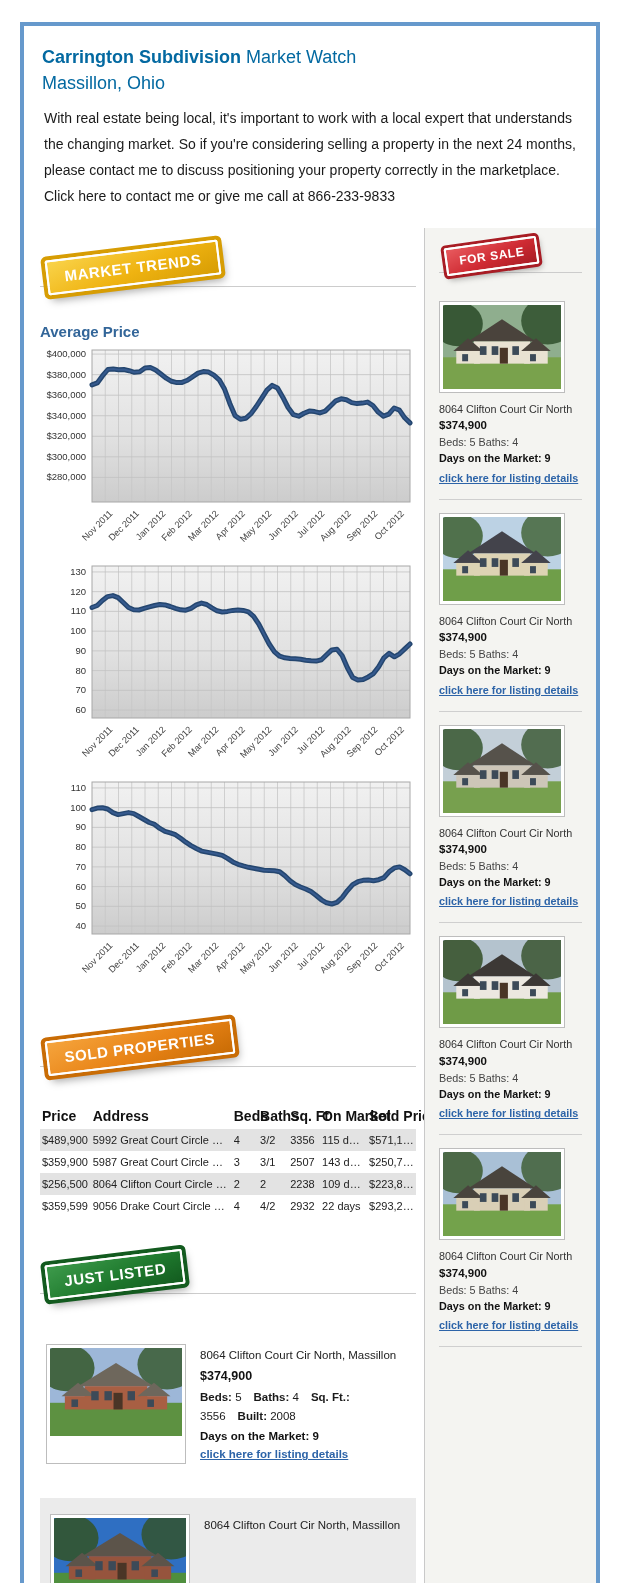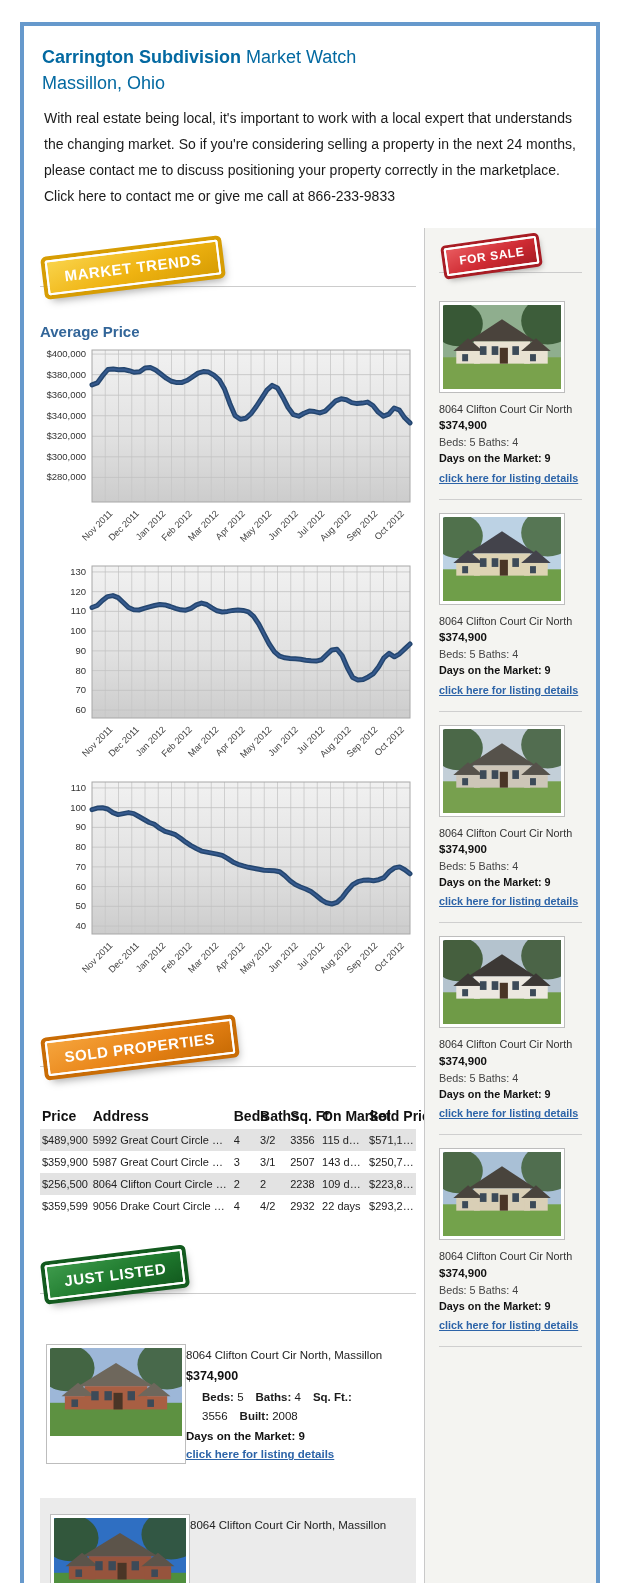--- a/index.html
+++ b/index.html
@@ -33,27 +33,27 @@
 
   h2.sec-title { font-size:15px; color:#336699; margin:18px 0 6px 0; font-weight:bold; }
   .chart-block svg { display:block; }
 
   table.sold { border-collapse:collapse; width:100%; table-layout:fixed; margin-top:4px; }
   table.sold th { font-size:14px; text-align:left; padding:5px 2px; color:#111; white-space:nowrap; }
   table.sold td { font-size:11px; padding:5px 2px; color:#222; white-space:nowrap; overflow:hidden; text-overflow:ellipsis; }
   table.sold tr.alt td { background:#e3e3e3; }
 
   .photo { background:#ffffff; border:1px solid #bdbdbd; padding:3px; display:inline-block; line-height:0; }
-  .jl-item { display:flex; padding:14px 10px 16px 6px; }
+  .jl-item { display:flex; gap:14px; padding:14px 10px 16px 6px; }
   .jl-item.alt { background:#ebebeb; margin-top:18px; padding:16px 10px 20px 10px; }
   .jl-item .photo svg { width:132px; height:88px; }
   .jl-info { font-size:11.5px; line-height:1.6; padding-top:2px; }
   .jl-info .addr { color:#222; }
   .jl-info .price { font-weight:bold; font-size:12.5px; margin:2px 0; color:#111; }
-  .jl-info .specs { margin:2px 16px; }
+  .jl-info .specs { margin:2px 0; }
   .jl-info .specs .pair { margin-right:12px; }
   .jl-info .specs .b { font-weight:bold; }
   .days { font-weight:bold; color:#111; }
   a.link { color:#2d64a8; font-weight:bold; text-decoration:underline; cursor:pointer; font-size:11.5px; }
 
   .sb-item { margin-bottom:2px; }
   .sb-item .photo { margin-bottom:8px; }
   .sb-item .photo svg { width:118px; height:84px; }
   .sb-item .addr { font-size:10.8px; color:#333; line-height:1.5; }
   .sb-item .price { font-weight:bold; font-size:11.5px; color:#111; line-height:1.5; }

